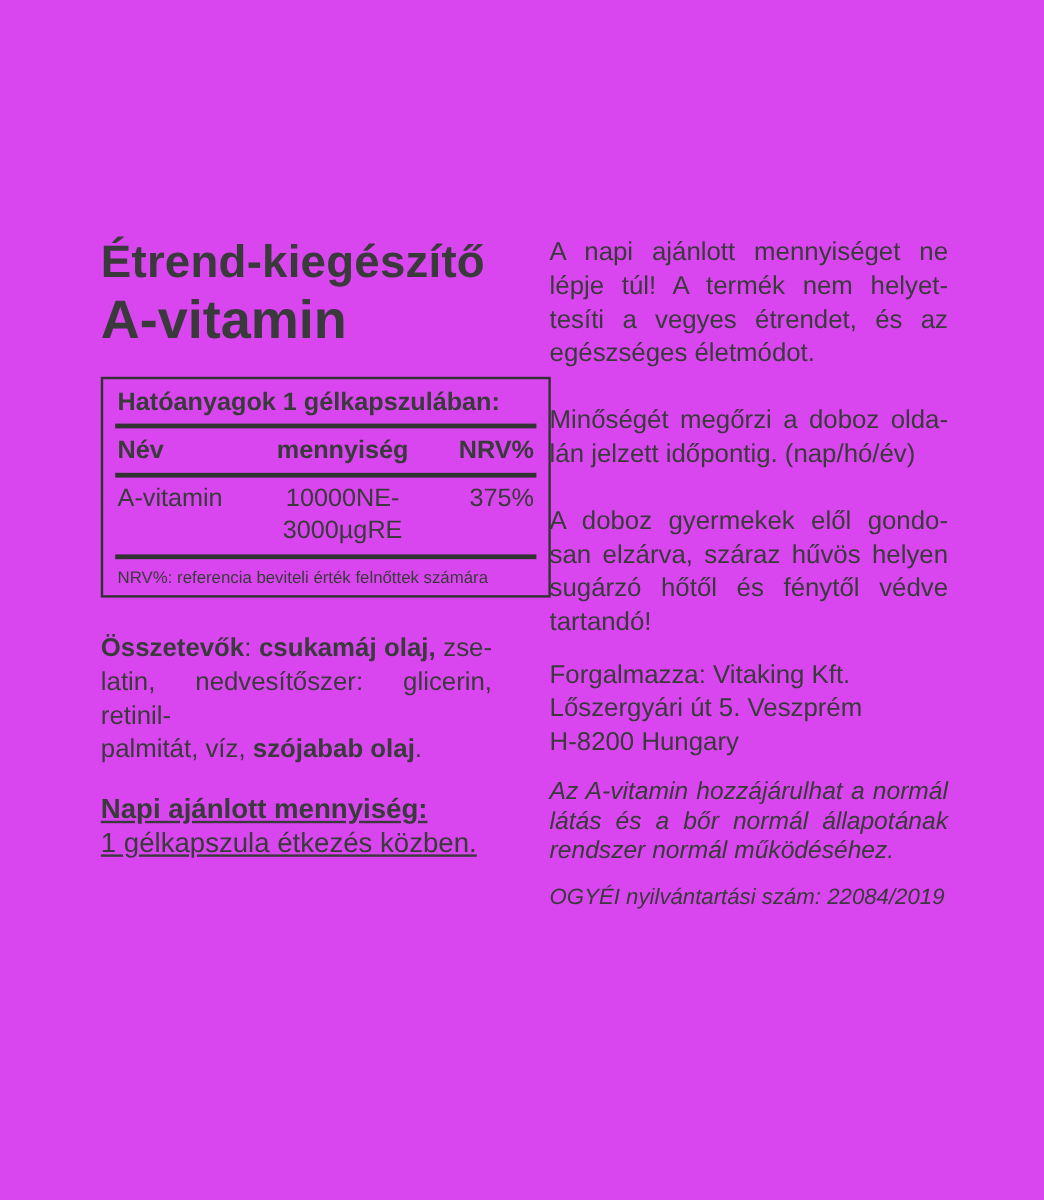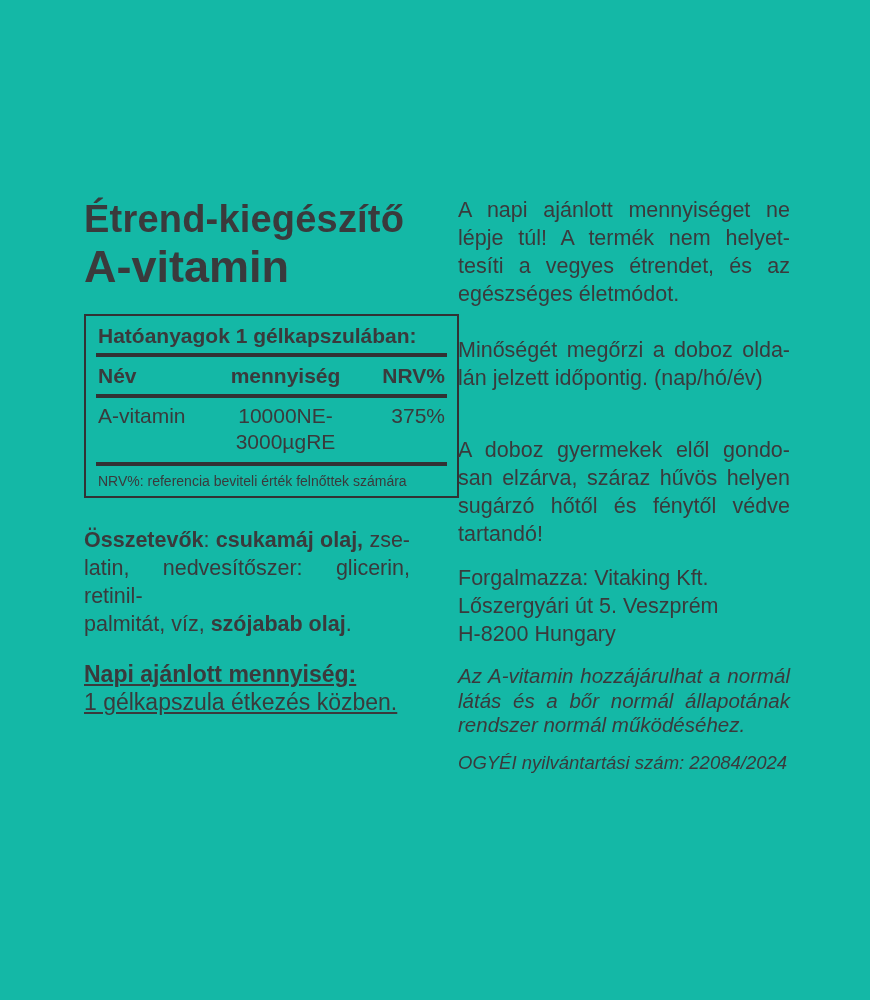--- a/index.html
+++ b/index.html
@@ -1,20 +1,20 @@
 <!DOCTYPE html>
 <html><head>
 <meta charset="utf-8">
 <style>
   html, body { margin: 0; padding: 0; background: #ffffff; }
   .page {
     position: relative;
     width: 870px;
     height: 1000px;
-    background: #14b8a6;
+    background: #d946ef;
     color: #3a3a3c;
     font-family: "Liberation Sans", "DejaVu Sans", sans-serif;
     overflow: hidden;
   }
   .col-left {
     position: absolute;
     left: 84px;
     top: 196px;
     width: 326px;
   }
@@ -87,21 +87,21 @@
   .daily {
     margin-top: 22px;
     font-size: 23px;
     line-height: 28px;
     text-decoration: underline;
   }
   .b { font-weight: bold; }
   .line { white-space: nowrap; }
   .j { text-align: justify; text-align-last: justify; white-space: normal; }
   .para2 { margin-top: 28px; }
-  .para3 { margin-top: 44px; }
+  .para3 { margin-top: 28px; }
   .distributor { margin-top: 16px; }
   .claim {
     margin-top: 16px;
     font-style: italic;
     font-size: 20.5px;
     line-height: 24.5px;
   }
   .registration {
     margin-top: 13px;
     font-style: italic;
@@ -182,17 +182,17 @@
       <div class="line">Lőszergyári út 5. Veszprém</div>
       <div class="line">H-8200 Hungary</div>
     </div>
 
     <div class="claim">
       <div class="line j">Az A-vitamin hozzájárulhat a normál</div>
       <div class="line j">látás és a bőr normál állapotának</div>
       <div class="line">rendszer normál működéséhez.</div>
     </div>
 
-    <div class="registration">OGYÉI nyilvántartási szám: 22084/2024</div>
+    <div class="registration">OGYÉI nyilvántartási szám: 22084/2019</div>
 
   </div>
 
 </div>
 
 </body></html>

